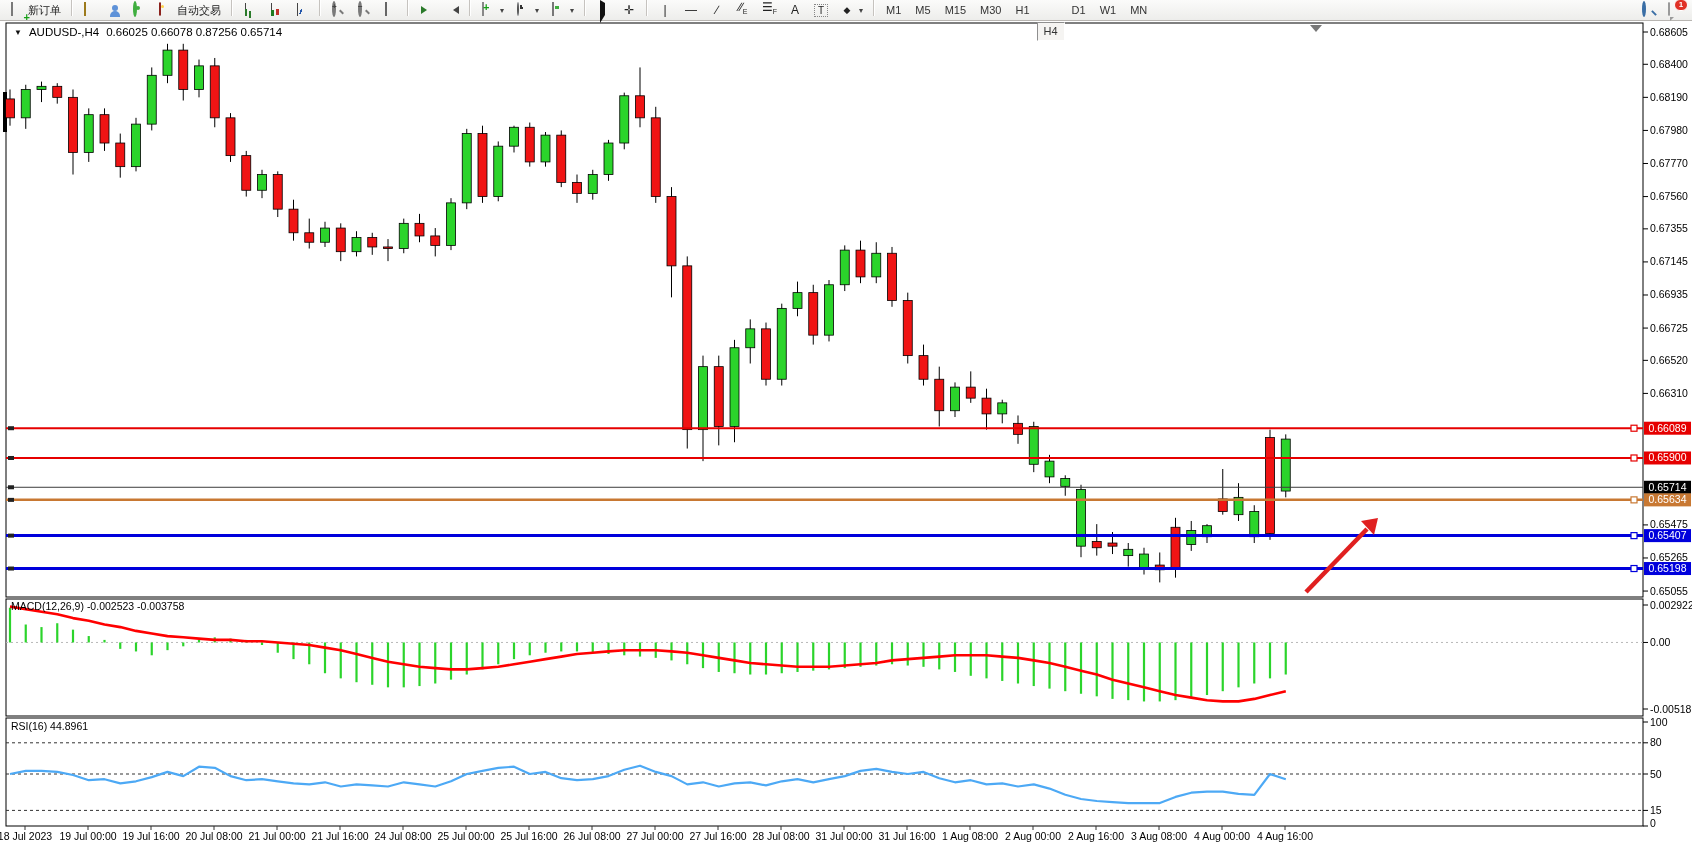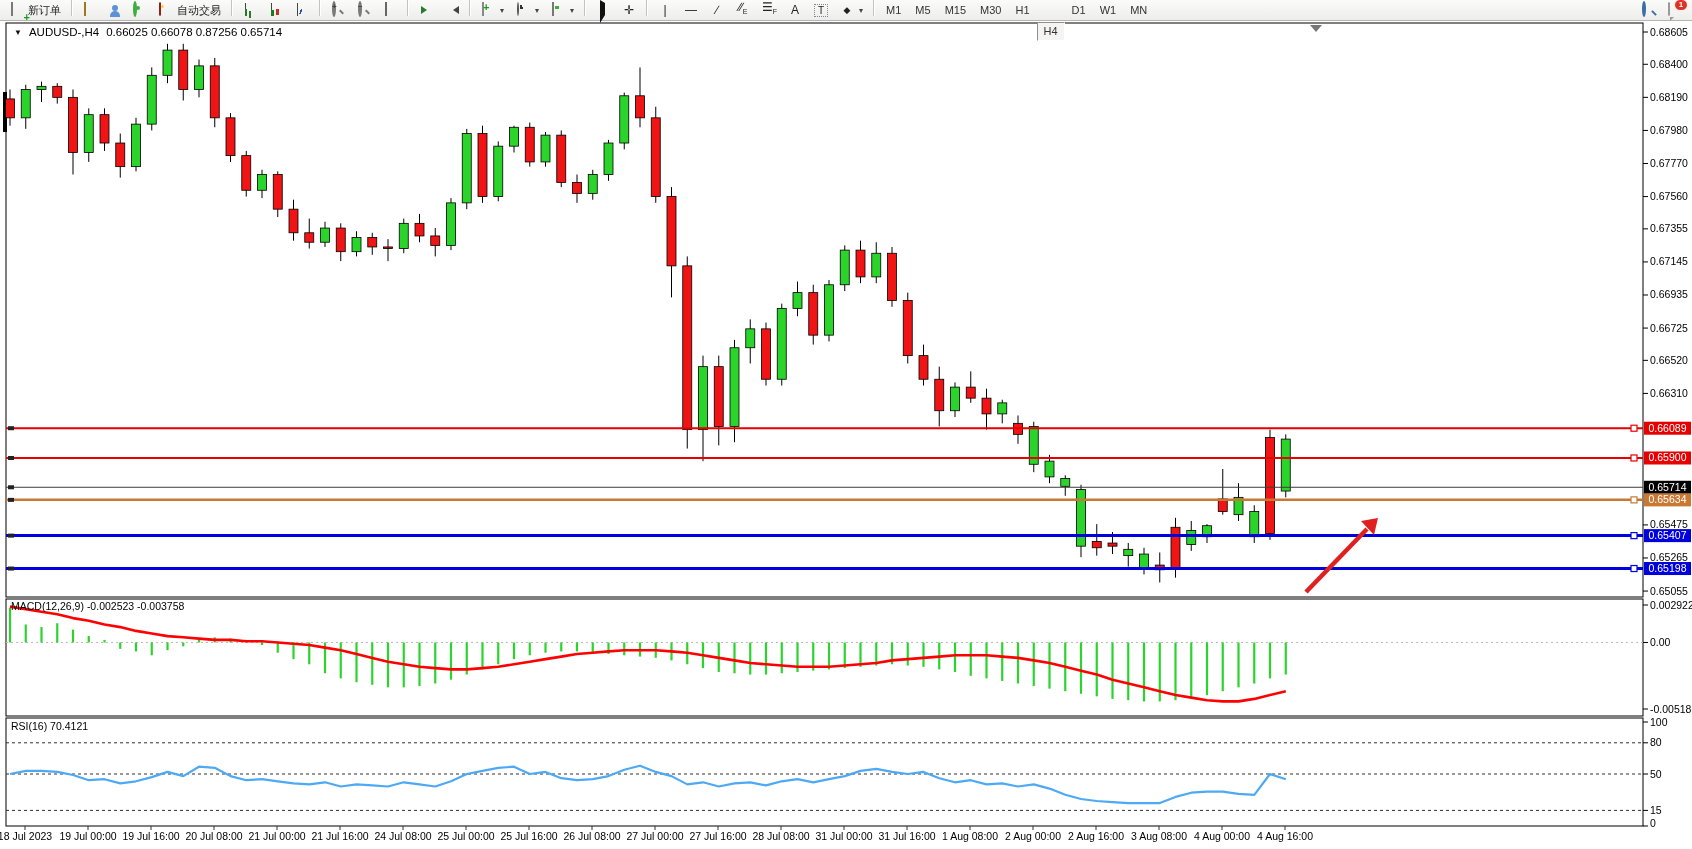--- a/index.html
+++ b/index.html
@@ -612,15 +612,15 @@
     <span class="tri">▼</span>
     <span>AUDUSD-,H4</span>
     <span>0.66025 0.66078 0.87256 0.65714</span>
   </div>
   <div class="overlay" id="macd-label">
     <span>MACD(12,26,9)</span>
     <span>-0.002523 -0.003758</span>
   </div>
   <div class="overlay" id="rsi-label">
     <span>RSI(16)</span>
-    <span>70.4121</span>
+    <span>44.8961</span>
   </div>
 </div>
 
 </body></html>

